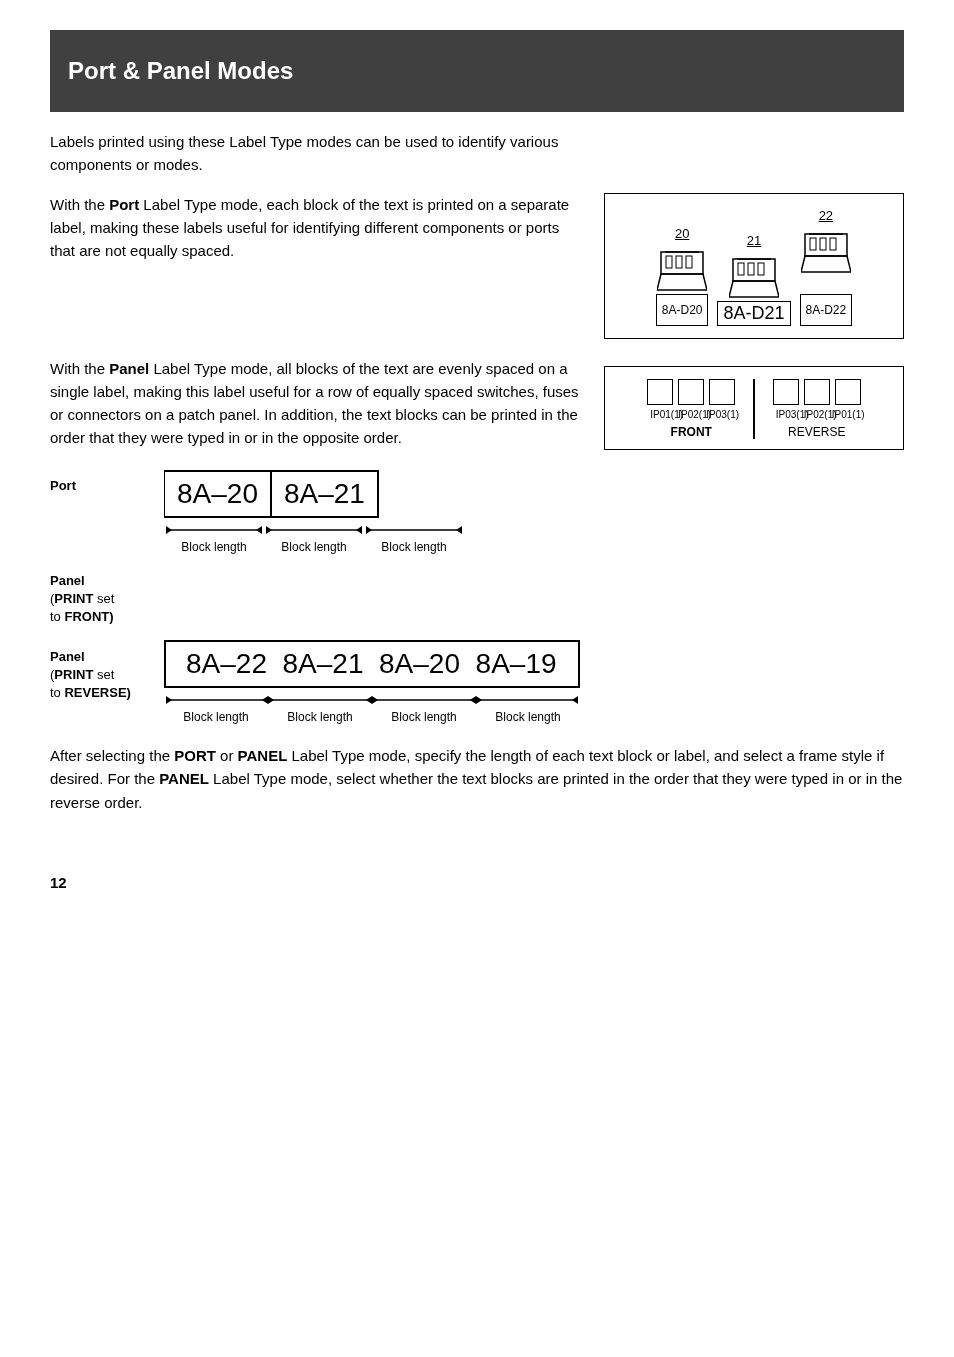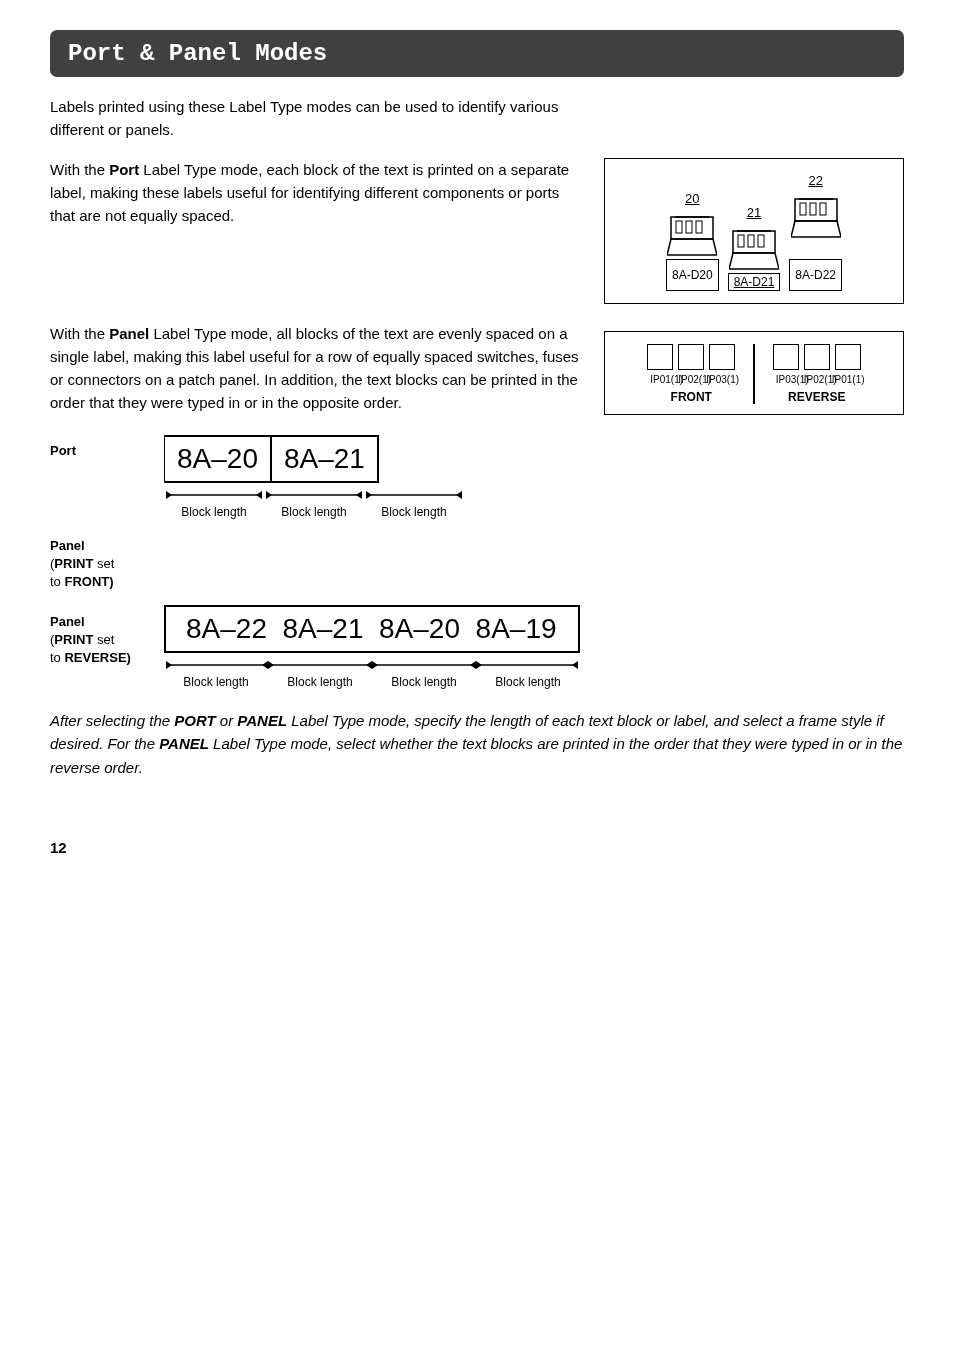--- a/index.html
+++ b/index.html
@@ -44,42 +44,41 @@
     }
     .two-col .right-col {
       width: 310px;
       flex-shrink: 0;
     }
 
     .bottom-text {
       font-size: 15px;
       line-height: 1.55;
       margin-top: 18px;
-      font-style: italic;
     }
 
     .page-number {
       font-size: 15px;
       font-weight: bold;
       margin-top: 40px;
     }
 
     
     b, strong { font-weight: bold; }
   </style>
 </head>
 <body>
 
-<div class="page-header" style="background:#404040; padding:10px 18px; margin-bottom:18px; border-radius:7px;font-family:Liberation Mono, monospace;">
+<div class="page-header" style="background:#404040; padding:27px 18px; margin-bottom:18px; border-radius:0;">
   <h1 style="font-size:24px; font-weight:bold; color:#fff;">Port &amp; Panel Modes</h1>
 </div>
 
 <p class="intro-text" style="margin-bottom:16px; font-size:15px; line-height:1.55;">
   <span>Labels printed using these Label Type modes can be used to identify various</span><br>
-  <span>different or panels.</span>
+  <span>components or modes.</span>
 </p>
 
 <div class="two-col" style="display:flex; gap:24px; margin-bottom:18px; align-items:flex-start;">
   <div class="left-col" style="flex:1; font-size:15px; line-height:1.55;">
     With the <strong>Port</strong> Label Type mode, each block of the text is printed on a separate label, making these labels useful for identifying different components or ports that are not equally spaced.
   </div>
   <div class="right-col" style="width:300px; flex-shrink:0;">
     <div style="border:1.5px solid #000; padding:14px 18px 12px 18px; display:inline-block; width:100%;">
       <div style="display:flex; gap:9px; justify-content:center; align-items:flex-end;">
 
@@ -94,31 +93,31 @@
             <rect x="9" y="10" width="6" height="12" fill="none" stroke="#000" stroke-width="1"></rect>
             <rect x="19" y="10" width="6" height="12" fill="none" stroke="#000" stroke-width="1"></rect>
             <rect x="29" y="10" width="6" height="12" fill="none" stroke="#000" stroke-width="1"></rect>
             <rect x="39" y="10" width="0" height="12" fill="none" stroke="#000" stroke-width="1"></rect>
 
             <path d="M4 28 L0 44 L50 44 L46 28 Z" fill="none" stroke="#000" stroke-width="1.5"></path>
           </svg>
           <div style="border:1px solid #000; padding:8px 5px; font-size:12px; margin-top:2px;">8A-D20</div>
         </div>
 
-        <div style="display:flex; flex-direction:column; align-items:center;text-decoration:underline;">
+        <div style="display:flex; flex-direction:column; align-items:center;">
           <span style="font-size:13px; text-decoration:underline; margin-bottom:5px;">21</span>
           <svg width="50" height="46">
             <line x1="8" y1="6" x2="42" y2="6" stroke="#000" stroke-width="1.5"></line>
             <rect x="4" y="6" width="42" height="22" fill="none" stroke="#000" stroke-width="1.5"></rect>
             <rect x="9" y="10" width="6" height="12" fill="none" stroke="#000" stroke-width="1"></rect>
             <rect x="19" y="10" width="6" height="12" fill="none" stroke="#000" stroke-width="1"></rect>
             <rect x="29" y="10" width="6" height="12" fill="none" stroke="#000" stroke-width="1"></rect>
             <path d="M4 28 L0 44 L50 44 L46 28 Z" fill="none" stroke="#000" stroke-width="1.5"></path>
           </svg>
-          <div style="border:1px solid #000; padding:1px 5px; font-size:12px; margin-top:2px;">8A-D21</div>
+          <div style="border:1px solid #000; padding:1px 5px; font-size:18px; margin-top:2px;">8A-D21</div>
         </div>
 
         <div style="display:flex; flex-direction:column; align-items:center;">
           <span style="font-size:13px; text-decoration:underline; margin-bottom:5px;">22</span>
           <svg width="50" height="46">
             <line x1="8" y1="6" x2="42" y2="6" stroke="#000" stroke-width="1.5"></line>
             <rect x="4" y="6" width="42" height="22" fill="none" stroke="#000" stroke-width="1.5"></rect>
             <rect x="9" y="10" width="6" height="12" fill="none" stroke="#000" stroke-width="1"></rect>
             <rect x="19" y="10" width="6" height="12" fill="none" stroke="#000" stroke-width="1"></rect>
             <rect x="29" y="10" width="6" height="12" fill="none" stroke="#000" stroke-width="1"></rect>
@@ -159,21 +158,21 @@
           <div style="display:flex; gap:5px; margin-bottom:4px;">
             <div style="width:26px; height:26px; border:1.5px solid #000;"></div>
             <div style="width:26px; height:26px; border:1.5px solid #000;"></div>
             <div style="width:26px; height:26px; border:1.5px solid #000;"></div>
           </div>
           <div style="display:flex; gap:2px; font-size:10px;">
             <span style="width:26px; text-align:center; font-size:10px;">IP03(1)</span>
             <span style="width:26px; text-align:center; font-size:10px;">IP02(1)</span>
             <span style="width:26px; text-align:center; font-size:10px;">IP01(1)</span>
           </div>
-          <div style="font-size:12px; font-weight:bold; margin-top:5px;">REVERSE</div>
+          <div style="font-size:12px; font-weight:normal; margin-top:5px;">REVERSE</div>
         </div>
       </div>
     </div>
   </div>
 </div>
 
 <div style="margin-top:10px; margin-bottom:20px;">
 
   <div style="display:flex; align-items:flex-start; gap:14px; margin-bottom:18px;">
     <div style="width:100px; font-size:13px; padding-top:8px; flex-shrink:0;">

